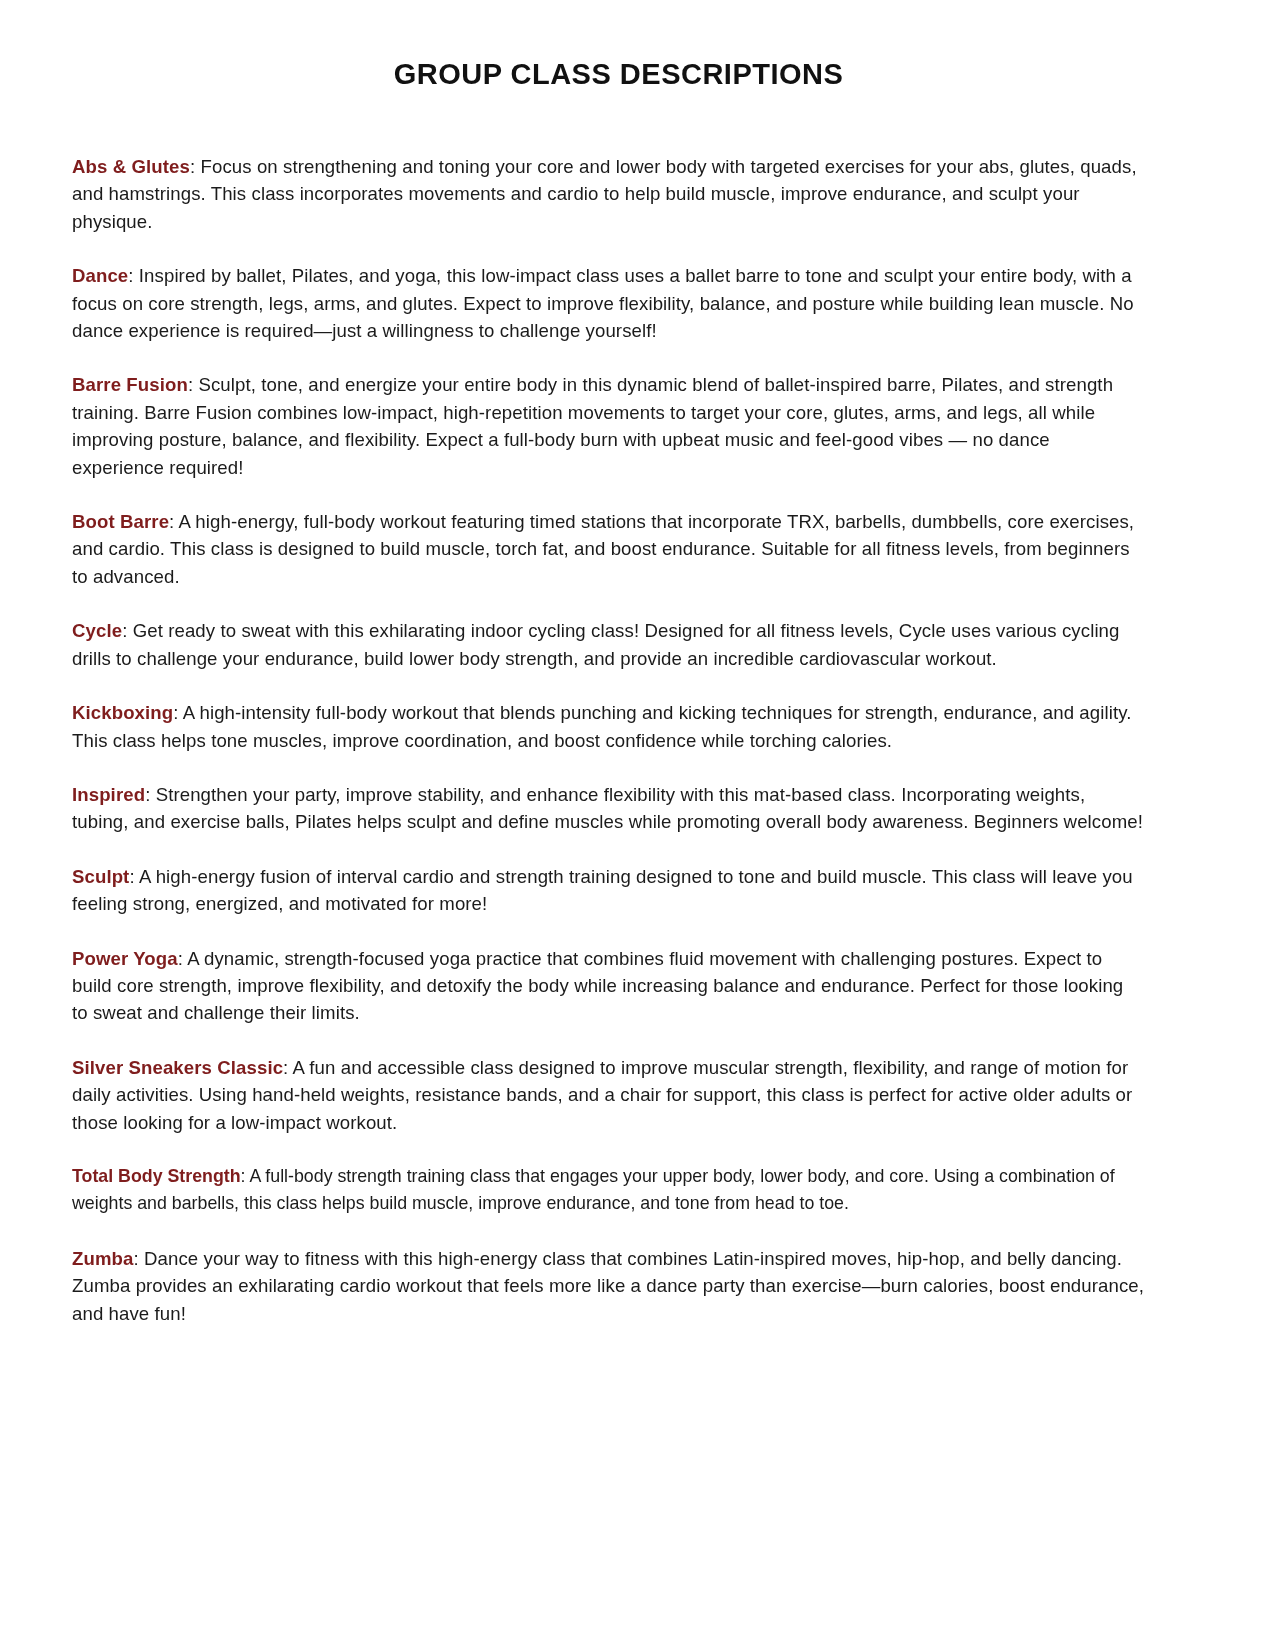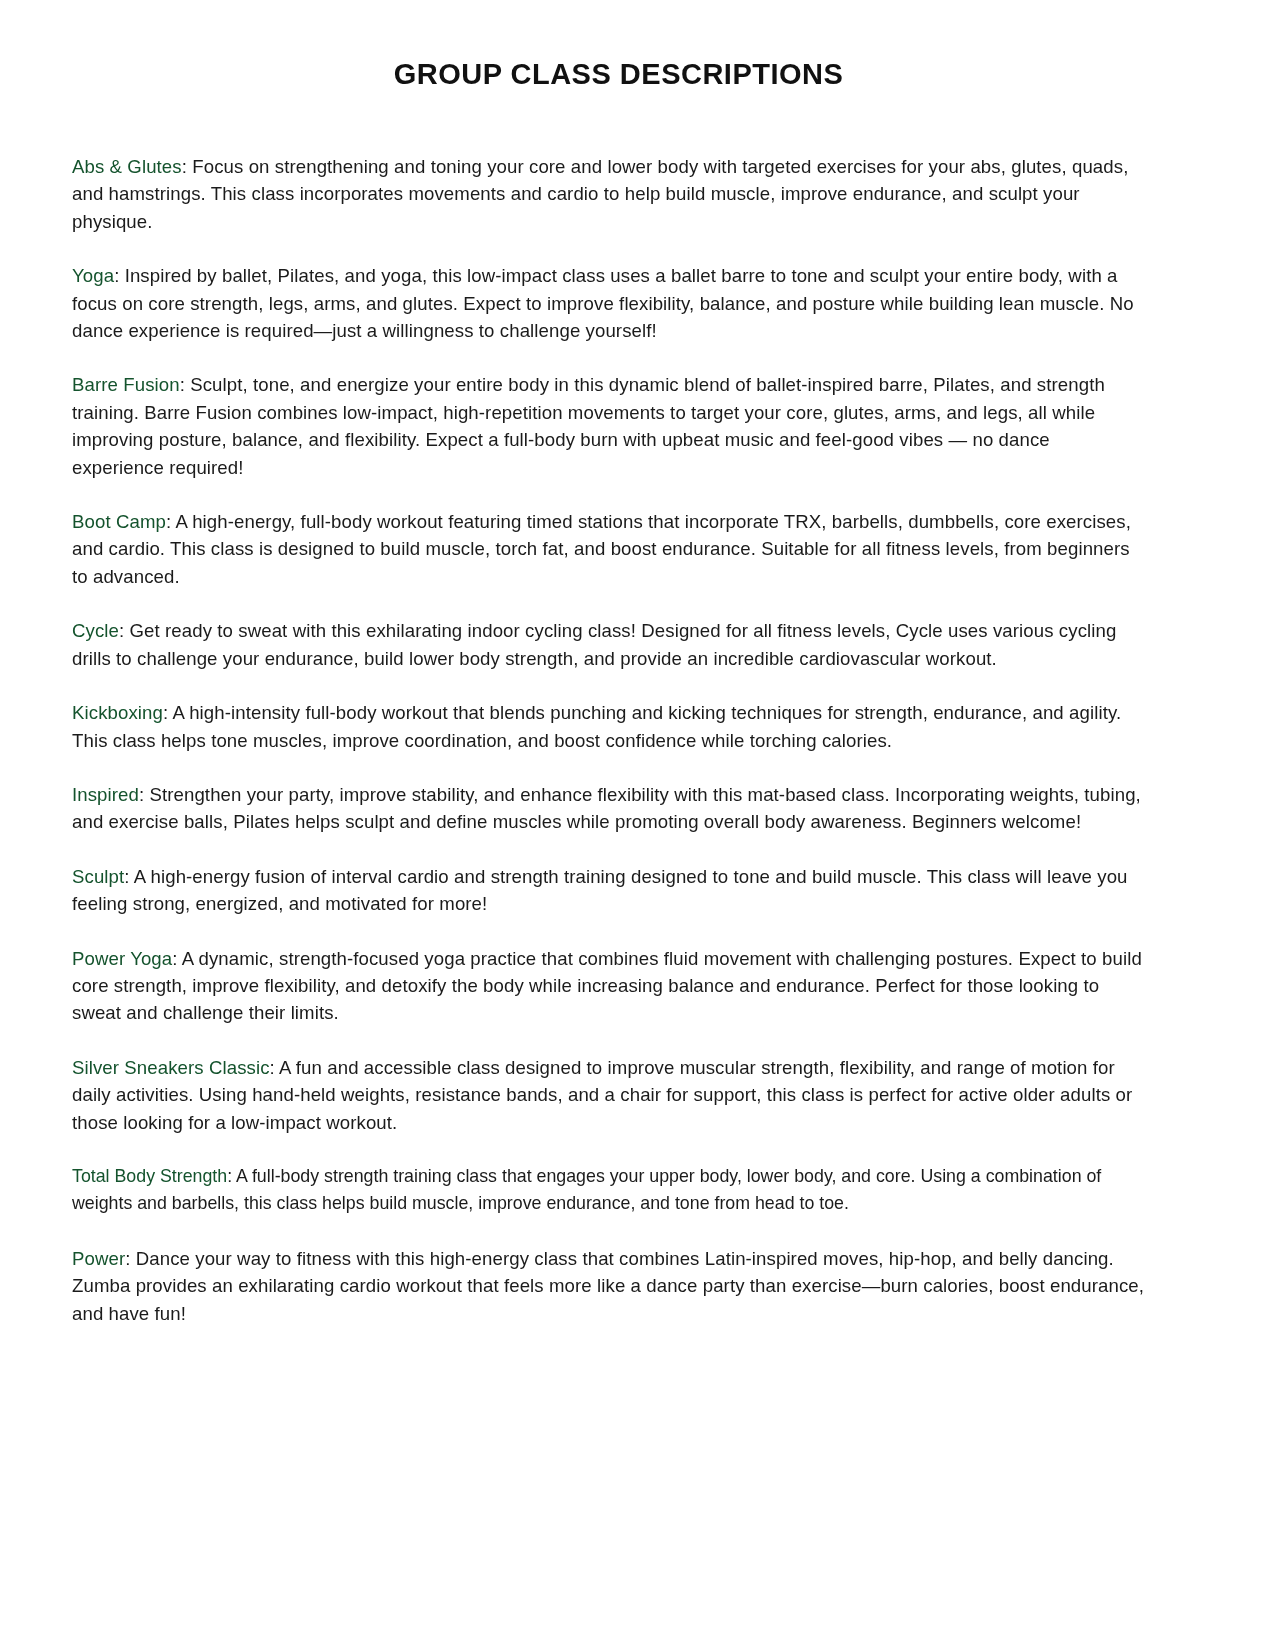--- a/index.html
+++ b/index.html
@@ -29,57 +29,57 @@
     width: 1072px;
   }
   p.entry {
     font-size: 18.6px;
     line-height: 27.4px;
     margin: 0 0 27px 0;
     color: #1b1b1b;
     letter-spacing: 0.1px;
   }
   p.entry strong {
-    font-weight: normal;
-    color: #14532d;
+    font-weight: bold;
+    color: #7f1d1d;
   }
   p.entry.tight {
     font-size: 17.8px;
     letter-spacing: 0;
     margin-top: 12px;
   }
 </style>
 </head>
 <body>
 
 <div class="page">
 
   <h1 class="doc-title">GROUP CLASS DESCRIPTIONS</h1>
 
   <div class="content">
 
     <p class="entry"><strong>Abs &amp; Glutes</strong><span>: Focus on strengthening and toning your core and lower body with targeted exercises for your abs, glutes, quads, and hamstrings. This class incorporates movements and cardio to help build muscle, improve endurance, and sculpt your physique.</span></p>
 
-    <p class="entry"><strong>Yoga</strong><span>: Inspired by ballet, Pilates, and yoga, this low-impact class uses a ballet barre to tone and sculpt your entire body, with a focus on core strength, legs, arms, and glutes. Expect to improve flexibility, balance, and posture while building lean muscle. No dance experience is required—just a willingness to challenge yourself!</span></p>
+    <p class="entry"><strong>Dance</strong><span>: Inspired by ballet, Pilates, and yoga, this low-impact class uses a ballet barre to tone and sculpt your entire body, with a focus on core strength, legs, arms, and glutes. Expect to improve flexibility, balance, and posture while building lean muscle. No dance experience is required—just a willingness to challenge yourself!</span></p>
 
     <p class="entry"><strong>Barre Fusion</strong><span>: Sculpt, tone, and energize your entire body in this dynamic blend of ballet-inspired barre, Pilates, and strength training. Barre Fusion combines low-impact, high-repetition movements to target your core, glutes, arms, and legs, all while improving posture, balance, and flexibility. Expect a full-body burn with upbeat music and feel-good vibes — no dance experience required!</span></p>
 
-    <p class="entry"><strong>Boot Camp</strong><span>: A high-energy, full-body workout featuring timed stations that incorporate TRX, barbells, dumbbells, core exercises, and cardio. This class is designed to build muscle, torch fat, and boost endurance. Suitable for all fitness levels, from beginners to advanced.</span></p>
+    <p class="entry"><strong>Boot Barre</strong><span>: A high-energy, full-body workout featuring timed stations that incorporate TRX, barbells, dumbbells, core exercises, and cardio. This class is designed to build muscle, torch fat, and boost endurance. Suitable for all fitness levels, from beginners to advanced.</span></p>
 
     <p class="entry"><strong>Cycle</strong><span>: Get ready to sweat with this exhilarating indoor cycling class! Designed for all fitness levels, Cycle uses various cycling drills to challenge your endurance, build lower body strength, and provide an incredible cardiovascular workout.</span></p>
 
     <p class="entry"><strong>Kickboxing</strong><span>: A high-intensity full-body workout that blends punching and kicking techniques for strength, endurance, and agility. This class helps tone muscles, improve coordination, and boost confidence while torching calories.</span></p>
 
     <p class="entry"><strong>Inspired</strong><span>: Strengthen your party, improve stability, and enhance flexibility with this mat-based class. Incorporating weights, tubing, and exercise balls, Pilates helps sculpt and define muscles while promoting overall body awareness. Beginners welcome!</span></p>
 
     <p class="entry"><strong>Sculpt</strong><span>: A high-energy fusion of interval cardio and strength training designed to tone and build muscle. This class will leave you feeling strong, energized, and motivated for more!</span></p>
 
     <p class="entry"><strong>Power Yoga</strong><span>: A dynamic, strength-focused yoga practice that combines fluid movement with challenging postures. Expect to build core strength, improve flexibility, and detoxify the body while increasing balance and endurance. Perfect for those looking to sweat and challenge their limits.</span></p>
 
     <p class="entry"><strong>Silver Sneakers Classic</strong><span>: A fun and accessible class designed to improve muscular strength, flexibility, and range of motion for daily activities. Using hand-held weights, resistance bands, and a chair for support, this class is perfect for active older adults or those looking for a low-impact workout.</span></p>
 
     <p class="entry tight"><strong>Total Body Strength</strong><span>: A full-body strength training class that engages your upper body, lower body, and core. Using a combination of weights and barbells, this class helps build muscle, improve endurance, and tone from head to toe.</span></p>
 
 
-    <p class="entry"><strong>Power</strong><span>: Dance your way to fitness with this high-energy class that combines Latin-inspired moves, hip-hop, and belly dancing. Zumba provides an exhilarating cardio workout that feels more like a dance party than exercise—burn calories, boost endurance, and have fun!</span></p>
+    <p class="entry"><strong>Zumba</strong><span>: Dance your way to fitness with this high-energy class that combines Latin-inspired moves, hip-hop, and belly dancing. Zumba provides an exhilarating cardio workout that feels more like a dance party than exercise—burn calories, boost endurance, and have fun!</span></p>
 
   </div>
 </div>
 
 </body></html>

